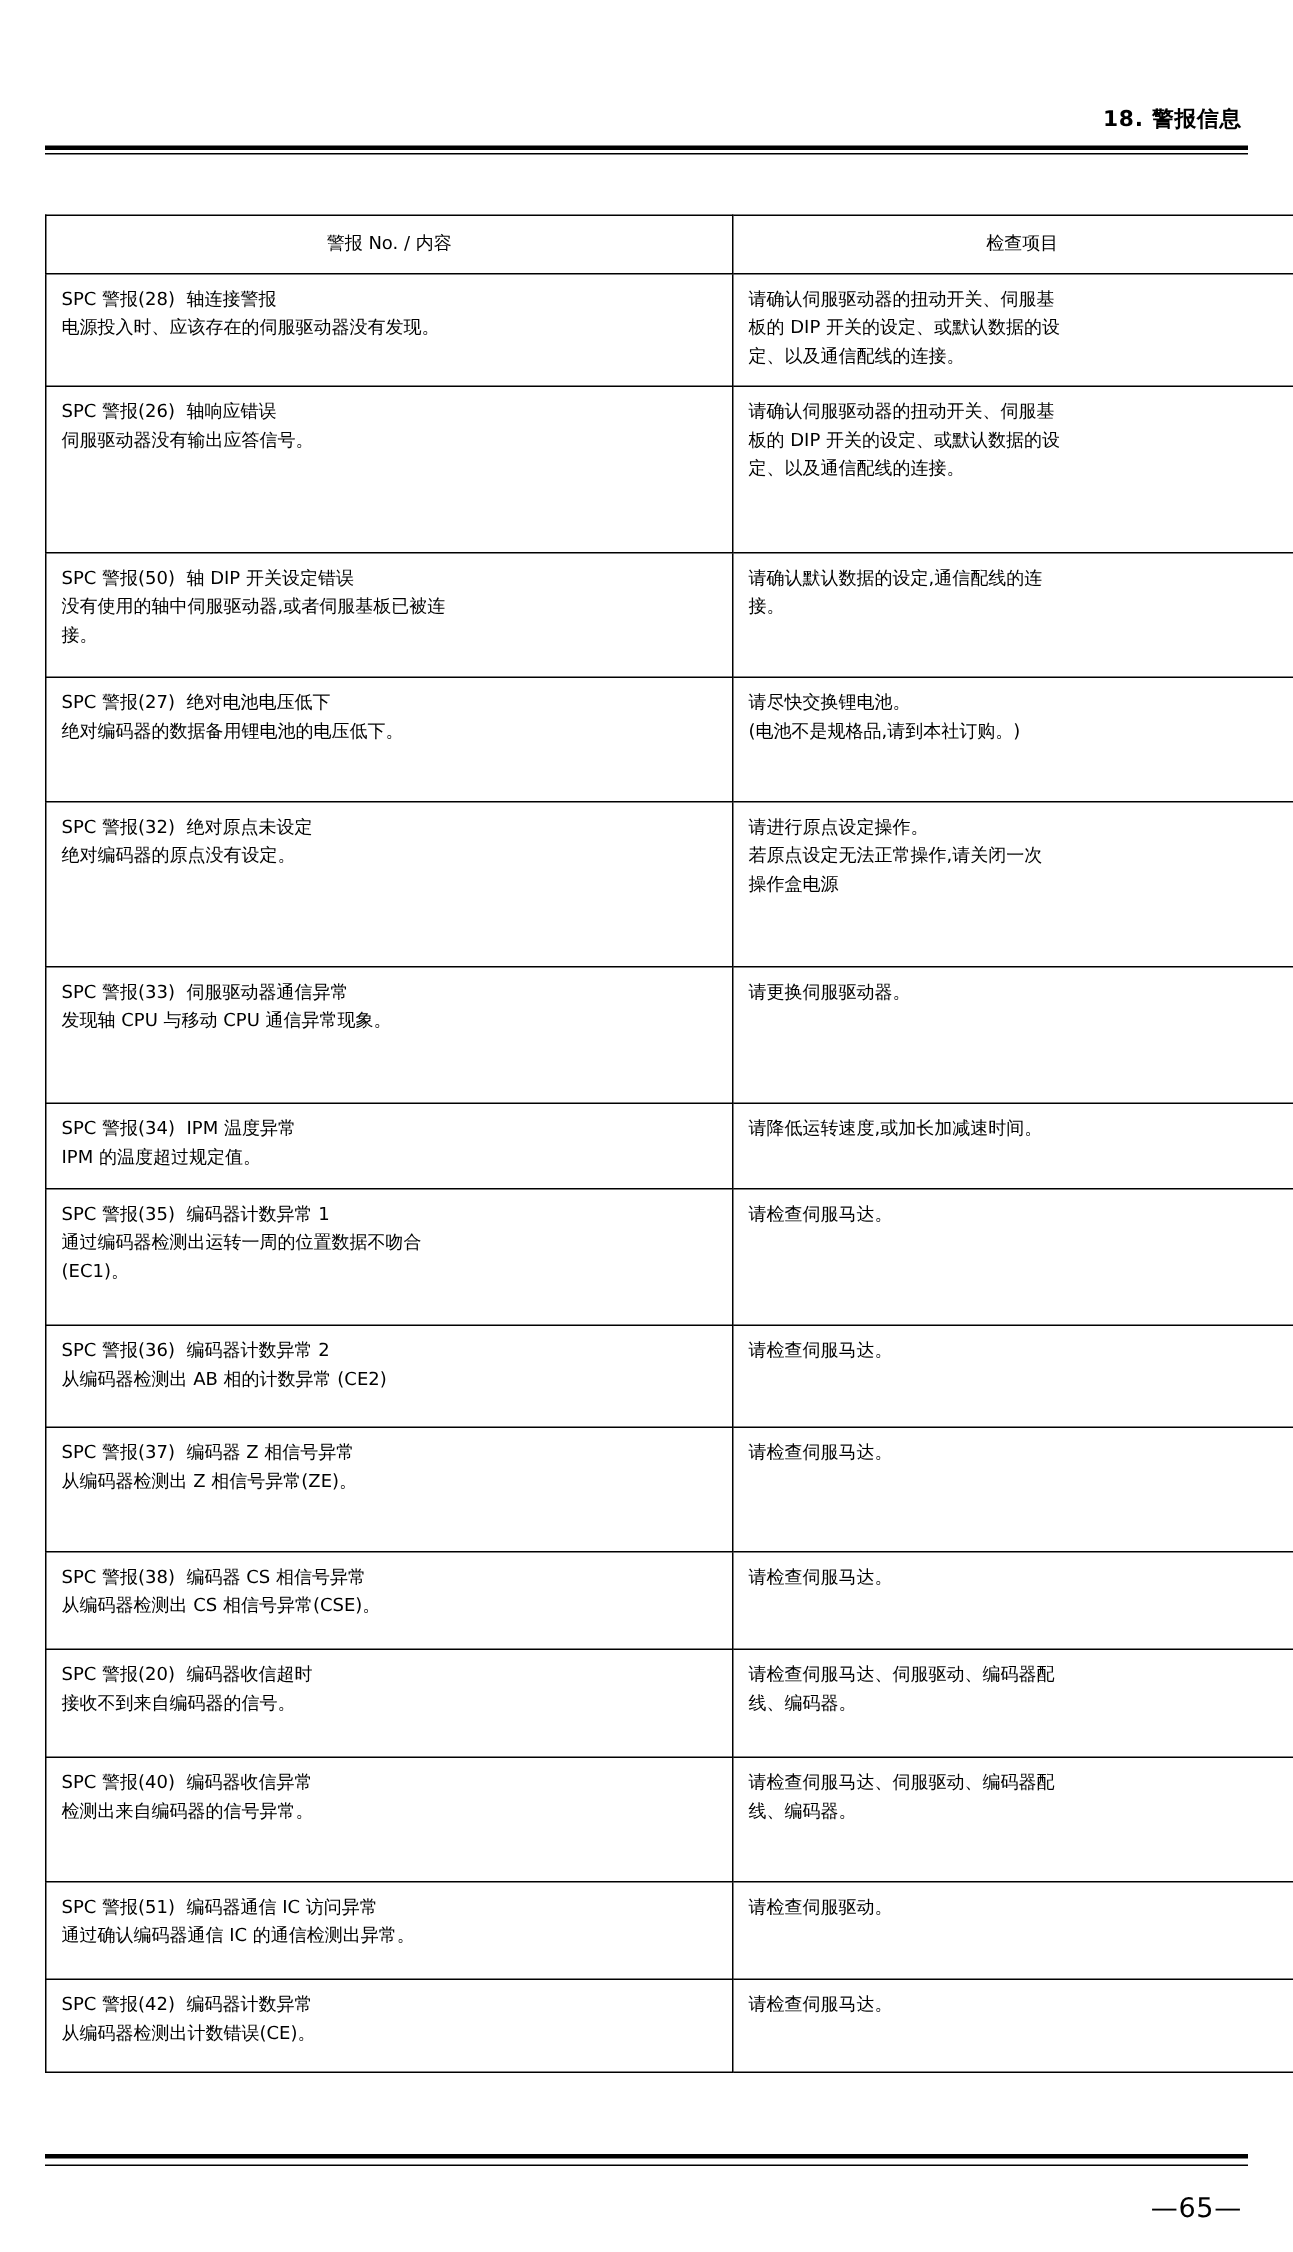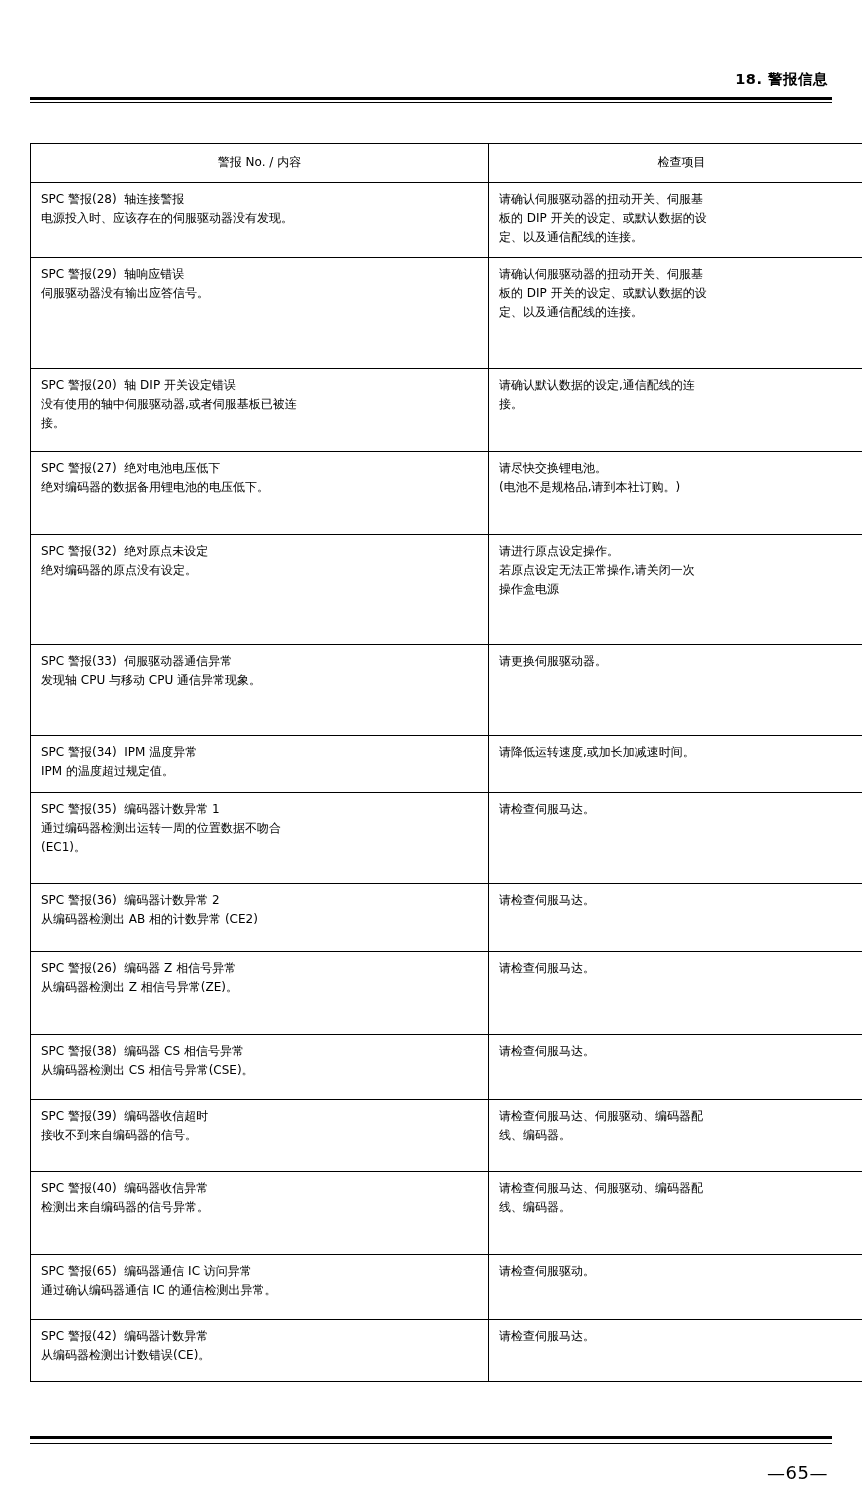--- a/index.html
+++ b/index.html
@@ -110,28 +110,28 @@
     </thead>
     <tbody id="table-body">
         <tr style="height: 75px;">
           <td class="col-left" style="white-space: pre-wrap;">SPC 警报(28)  轴连接警报
 电源投入时、应该存在的伺服驱动器没有发现。</td>
           <td class="col-right" style="white-space: pre-wrap;">请确认伺服驱动器的扭动开关、伺服基
 板的 DIP 开关的设定、或默认数据的设
 定、以及通信配线的连接。</td>
         </tr>
         <tr style="height: 111px;">
-          <td class="col-left" style="white-space: pre-wrap;">SPC 警报(29)  轴响应错误
+          <td class="col-left" style="white-space: pre-wrap;">SPC 警报(26)  轴响应错误
 伺服驱动器没有输出应答信号。</td>
           <td class="col-right" style="white-space: pre-wrap;">请确认伺服驱动器的扭动开关、伺服基
 板的 DIP 开关的设定、或默认数据的设
 定、以及通信配线的连接。</td>
         </tr>
         <tr style="height: 83px;">
-          <td class="col-left" style="white-space: pre-wrap;">SPC 警报(20)  轴 DIP 开关设定错误
+          <td class="col-left" style="white-space: pre-wrap;">SPC 警报(50)  轴 DIP 开关设定错误
 没有使用的轴中伺服驱动器,或者伺服基板已被连
 接。</td>
           <td class="col-right" style="white-space: pre-wrap;">请确认默认数据的设定,通信配线的连
 接。</td>
         </tr>
         <tr style="height: 83px;">
           <td class="col-left" style="white-space: pre-wrap;">SPC 警报(27)  绝对电池电压低下
 绝对编码器的数据备用锂电池的电压低下。</td>
           <td class="col-right" style="white-space: pre-wrap;">请尽快交换锂电池。
 (电池不是规格品,请到本社订购。)</td>
@@ -158,43 +158,43 @@
 通过编码器检测出运转一周的位置数据不吻合
 (EC1)。</td>
           <td class="col-right" style="white-space: pre-wrap;">请检查伺服马达。</td>
         </tr>
         <tr style="height: 68px;">
           <td class="col-left" style="white-space: pre-wrap;">SPC 警报(36)  编码器计数异常 2
 从编码器检测出 AB 相的计数异常 (CE2)</td>
           <td class="col-right" style="white-space: pre-wrap;">请检查伺服马达。</td>
         </tr>
         <tr style="height: 83px;">
-          <td class="col-left" style="white-space: pre-wrap;">SPC 警报(26)  编码器 Z 相信号异常
+          <td class="col-left" style="white-space: pre-wrap;">SPC 警报(37)  编码器 Z 相信号异常
 从编码器检测出 Z 相信号异常(ZE)。</td>
           <td class="col-right" style="white-space: pre-wrap;">请检查伺服马达。</td>
         </tr>
         <tr style="height: 65px;">
           <td class="col-left" style="white-space: pre-wrap;">SPC 警报(38)  编码器 CS 相信号异常
 从编码器检测出 CS 相信号异常(CSE)。</td>
           <td class="col-right" style="white-space: pre-wrap;">请检查伺服马达。</td>
         </tr>
         <tr style="height: 72px;">
-          <td class="col-left" style="white-space: pre-wrap;">SPC 警报(39)  编码器收信超时
+          <td class="col-left" style="white-space: pre-wrap;">SPC 警报(20)  编码器收信超时
 接收不到来自编码器的信号。</td>
           <td class="col-right" style="white-space: pre-wrap;">请检查伺服马达、伺服驱动、编码器配
 线、编码器。</td>
         </tr>
         <tr style="height: 83px;">
           <td class="col-left" style="white-space: pre-wrap;">SPC 警报(40)  编码器收信异常
 检测出来自编码器的信号异常。</td>
           <td class="col-right" style="white-space: pre-wrap;">请检查伺服马达、伺服驱动、编码器配
 线、编码器。</td>
         </tr>
         <tr style="height: 65px;">
-          <td class="col-left" style="white-space: pre-wrap;">SPC 警报(65)  编码器通信 IC 访问异常
+          <td class="col-left" style="white-space: pre-wrap;">SPC 警报(51)  编码器通信 IC 访问异常
 通过确认编码器通信 IC 的通信检测出异常。</td>
           <td class="col-right" style="white-space: pre-wrap;">请检查伺服驱动。</td>
         </tr>
         <tr style="height: 62px;">
           <td class="col-left" style="white-space: pre-wrap; margin-left: 44px;">SPC 警报(42)  编码器计数异常
 从编码器检测出计数错误(CE)。</td>
           <td class="col-right" style="white-space: pre-wrap;">请检查伺服马达。</td>
         </tr>
       </tbody>
   </table>

